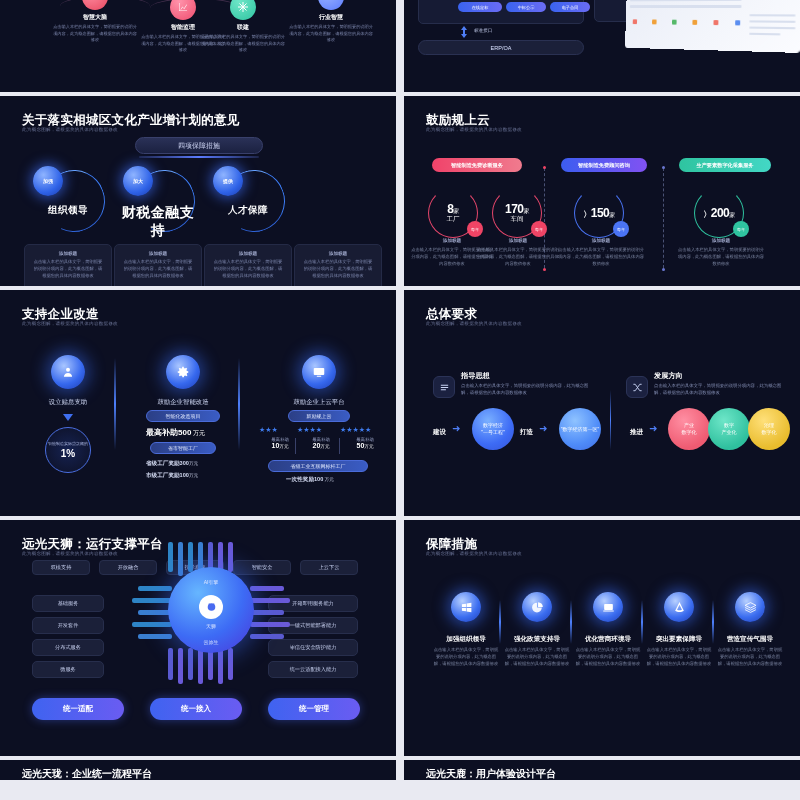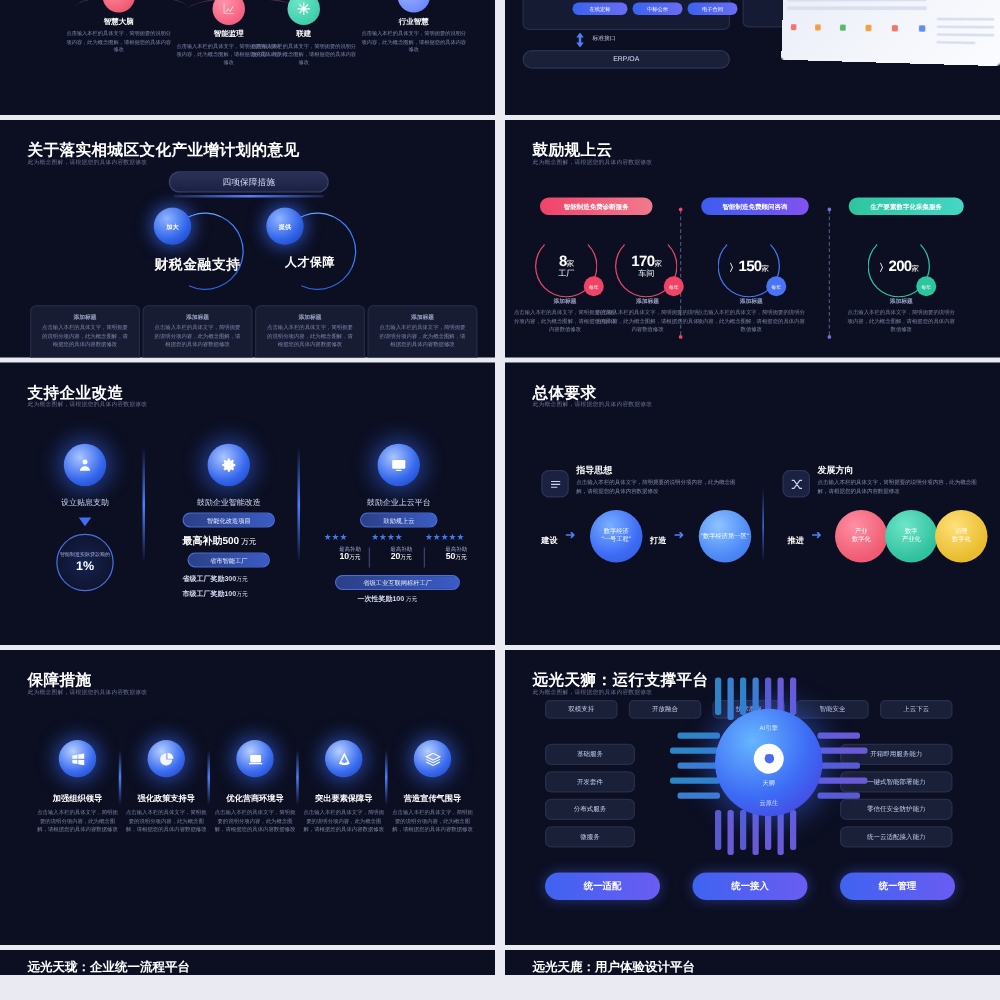--- a/index.html
+++ b/index.html
@@ -297,25 +297,32 @@
     </div>
   </div>
 
   <div class="slide h-main">
     <div class="inner">
       <div class="s-title">关于落实相城区文化产业增计划的意见</div>
       <div class="s-sub">此为概念图解，请根据您的具体内容数据修改</div>
       <div class="pill-dark">四项保障措施</div>
       <div class="pill-underline"></div>
 
+      <div class="ring-col" style="left:22px;">
+        <div class="ring-wrap">
+          <div class="ring-arc"></div>
+          <div class="ring-ball">加强</div>
+          <div class="ring-label">组织领导</div>
+        </div>
+      </div>
       <div class="ring-col" style="left:112px;">
         <div class="ring-wrap">
           <div class="ring-arc"></div>
           <div class="ring-ball">加大</div>
-          <div class="ring-label" style="font-size:11px;">财税金融支持</div>
+          <div class="ring-label" style="font-size:14px;">财税金融支持</div>
         </div>
       </div>
       <div class="ring-col" style="left:202px;">
         <div class="ring-wrap">
           <div class="ring-arc"></div>
           <div class="ring-ball">提供</div>
           <div class="ring-label">人才保障</div>
         </div>
       </div>
 
@@ -518,84 +525,20 @@
         <span style="white-space:pre-line;">产业
 数字化</span>
       </div>
       <div class="big-circ" style="left:304px;top:118px;width:42px;height:42px;background:radial-gradient(circle at 38% 30%,#6ee6c8,#2fc09e 70%);">
         <span style="white-space:pre-line;">数字
 产业化</span>
       </div>
       <div class="big-circ" style="left:344px;top:118px;width:42px;height:42px;background:radial-gradient(circle at 38% 30%,#ffe07a,#e9bc2d 70%);">
         <span style="white-space:pre-line;">治理
 数字化</span>
-      </div>
-    </div>
-  </div>
-
-  <div class="slide h-main3">
-    <div class="inner">
-      <div class="s-title">保障措施</div>
-      <div class="s-sub">此为概念图解，请根据您的具体内容数据修改</div>
-
-      <div class="p5sep" style="left:95px;"></div>
-      <div class="p5sep" style="left:166px;"></div>
-      <div class="p5sep" style="left:237px;"></div>
-      <div class="p5sep" style="left:308px;"></div>
-
-      <div class="p5col" style="left:23px;">
-        <div class="p5ico">
-          <svg viewBox="0 0 24 24">
-              <path d="M3.5 6.2 11 5v6.2H3.5zM12.2 4.8 21 3.4v7.8h-8.8zM3.5 12.8H11V19l-7.5-1.2zM12.2 12.8H21v7.8l-8.8-1.4z"></path>
-            </svg>
-        </div>
-        <span class="p5t">加强组织领导</span>
-        <span class="p5b">点击输入本栏的具体文字，简明扼要的说明分项内容，此为概念图解，请根据您的具体内容数据修改</span>
-      </div>
-
-      <div class="p5col" style="left:94px;">
-        <div class="p5ico">
-          <svg viewBox="0 0 24 24">
-              <path d="M11 3v9h9a9 9 0 1 1-9-9z" opacity=".9"></path>
-              <path d="M13 2.2A9 9 0 0 1 21.8 11H13z"></path>
-            </svg>
-        </div>
-        <span class="p5t">强化政策支持导</span>
-        <span class="p5b">点击输入本栏的具体文字，简明扼要的说明分项内容，此为概念图解，请根据您的具体内容数据修改</span>
-      </div>
-
-      <div class="p5col" style="left:165px;">
-        <div class="p5ico">
-          <svg viewBox="0 0 24 24">
-              <rect x="4" y="5.5" width="16" height="11" rx="1.4"></rect>
-              <rect x="2" y="17.5" width="20" height="1.8" rx=".9"></rect>
-            </svg>
-        </div>
-        <span class="p5t">优化营商环境导</span>
-        <span class="p5b">点击输入本栏的具体文字，简明扼要的说明分项内容，此为概念图解，请根据您的具体内容数据修改</span>
-      </div>
-
-      <div class="p5col" style="left:236px;">
-        <div class="p5ico">
-          <svg viewBox="0 0 24 24">
-              <path d="M12 2 4 18c4 3 12 3 16 0L12 2zm0 5 4.5 9c-3 1.6-6 1.6-9 0L12 7z"></path>
-            </svg>
-        </div>
-        <span class="p5t">突出要素保障导</span>
-        <span class="p5b">点击输入本栏的具体文字，简明扼要的说明分项内容，此为概念图解，请根据您的具体内容数据修改</span>
-      </div>
-
-      <div class="p5col" style="left:307px;">
-        <div class="p5ico">
-          <svg viewBox="0 0 24 24">
-              <path d="M12 3 2 8l10 5 10-5-10-5zM2 12l10 5 10-5M2 16l10 5 10-5" stroke="#fff" stroke-width="1.6" fill="none"></path>
-            </svg>
-        </div>
-        <span class="p5t">营造宣传气围导</span>
-        <span class="p5b">点击输入本栏的具体文字，简明扼要的说明分项内容，此为概念图解，请根据您的具体内容数据修改</span>
       </div>
     </div>
   </div>
 
   <div class="slide h-main3">
     <div class="inner">
       <div class="s-title">远光天狮：运行支撑平台</div>
       <div class="s-sub">此为概念图解，请根据您的具体内容数据修改</div>
 
       <div class="chip" style="left:32px;top:40px;width:58px;">双模支持</div>
@@ -655,20 +598,84 @@
         <span class="lt" style="top:56px;">天狮</span>
         <span class="lt" style="top:72px;">云原生</span>
       </div>
 
       <div class="cta" style="left:32px;top:178px;width:92px;">统一适配</div>
       <div class="cta" style="left:150px;top:178px;width:92px;">统一接入</div>
       <div class="cta" style="left:268px;top:178px;width:92px;">统一管理</div>
     </div>
   </div>
 
+  <div class="slide h-main3">
+    <div class="inner">
+      <div class="s-title">保障措施</div>
+      <div class="s-sub">此为概念图解，请根据您的具体内容数据修改</div>
+
+      <div class="p5sep" style="left:95px;"></div>
+      <div class="p5sep" style="left:166px;"></div>
+      <div class="p5sep" style="left:237px;"></div>
+      <div class="p5sep" style="left:308px;"></div>
+
+      <div class="p5col" style="left:23px;">
+        <div class="p5ico">
+          <svg viewBox="0 0 24 24">
+              <path d="M3.5 6.2 11 5v6.2H3.5zM12.2 4.8 21 3.4v7.8h-8.8zM3.5 12.8H11V19l-7.5-1.2zM12.2 12.8H21v7.8l-8.8-1.4z"></path>
+            </svg>
+        </div>
+        <span class="p5t">加强组织领导</span>
+        <span class="p5b">点击输入本栏的具体文字，简明扼要的说明分项内容，此为概念图解，请根据您的具体内容数据修改</span>
+      </div>
+
+      <div class="p5col" style="left:94px;">
+        <div class="p5ico">
+          <svg viewBox="0 0 24 24">
+              <path d="M11 3v9h9a9 9 0 1 1-9-9z" opacity=".9"></path>
+              <path d="M13 2.2A9 9 0 0 1 21.8 11H13z"></path>
+            </svg>
+        </div>
+        <span class="p5t">强化政策支持导</span>
+        <span class="p5b">点击输入本栏的具体文字，简明扼要的说明分项内容，此为概念图解，请根据您的具体内容数据修改</span>
+      </div>
+
+      <div class="p5col" style="left:165px;">
+        <div class="p5ico">
+          <svg viewBox="0 0 24 24">
+              <rect x="4" y="5.5" width="16" height="11" rx="1.4"></rect>
+              <rect x="2" y="17.5" width="20" height="1.8" rx=".9"></rect>
+            </svg>
+        </div>
+        <span class="p5t">优化营商环境导</span>
+        <span class="p5b">点击输入本栏的具体文字，简明扼要的说明分项内容，此为概念图解，请根据您的具体内容数据修改</span>
+      </div>
+
+      <div class="p5col" style="left:236px;">
+        <div class="p5ico">
+          <svg viewBox="0 0 24 24">
+              <path d="M12 2 4 18c4 3 12 3 16 0L12 2zm0 5 4.5 9c-3 1.6-6 1.6-9 0L12 7z"></path>
+            </svg>
+        </div>
+        <span class="p5t">突出要素保障导</span>
+        <span class="p5b">点击输入本栏的具体文字，简明扼要的说明分项内容，此为概念图解，请根据您的具体内容数据修改</span>
+      </div>
+
+      <div class="p5col" style="left:307px;">
+        <div class="p5ico">
+          <svg viewBox="0 0 24 24">
+              <path d="M12 3 2 8l10 5 10-5-10-5zM2 12l10 5 10-5M2 16l10 5 10-5" stroke="#fff" stroke-width="1.6" fill="none"></path>
+            </svg>
+        </div>
+        <span class="p5t">营造宣传气围导</span>
+        <span class="p5b">点击输入本栏的具体文字，简明扼要的说明分项内容，此为概念图解，请根据您的具体内容数据修改</span>
+      </div>
+    </div>
+  </div>
+
   <div class="slide h-partial-bot">
     <div class="inner">
       <div class="pb-title">远光天珑：企业统一流程平台</div>
     </div>
   </div>
   <div class="slide h-partial-bot">
     <div class="inner">
       <div class="pb-title">远光天鹿：用户体验设计平台</div>
     </div>
   </div>

